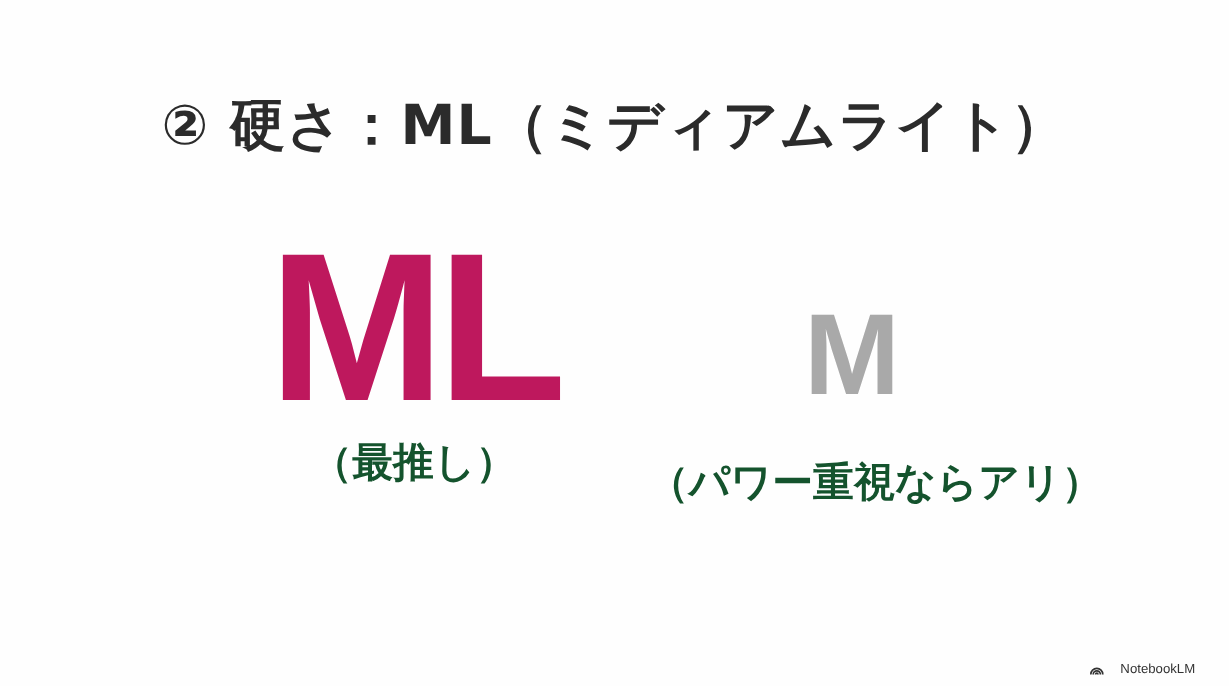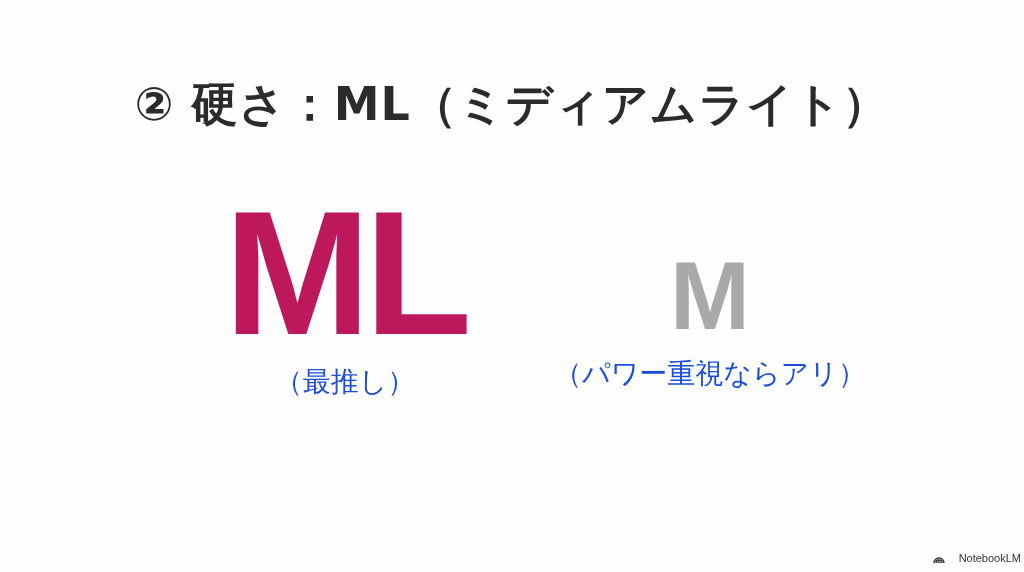--- a/index.html
+++ b/index.html
@@ -60,43 +60,43 @@
       height: 170px;
     }
     .big-m {
       font-size: 96px;
       color: #a9a9a9;
       margin-top: 63px;
       height: 107px;
     }
     .sub-label {
       display: block;
-      font-size: 28px;
-      font-weight: normal;
-      color: #1d4ed8;
+      font-size: 34px;
+      font-weight: bold;
+      color: #14532d;
       white-space: nowrap;
     }
     .option-ml .sub-label { margin-top: 8px; }
-    .option-m .sub-label { margin-top: 0; }
+    .option-m .sub-label { margin-top: 24px; }
     .description {
       position: absolute;
       left: 0; right: 0;
       top: 481px;
       text-align: center;
       font-size: 22px;
       font-weight: bold;
       color: #262626;
       white-space: nowrap;
     }
     .watermark {
       position: absolute;
-      right: 3px;
+      right: 28px;
       bottom: 8px;
       display: flex;
-      align-items: flex-end;
+      align-items: center;
       gap: 14px;
       font-family: "Liberation Sans", sans-serif;
       font-size: 11px;
       color: #333;
     }
     .watermark svg { display: block; }
   </style>
 </head>
 <body>
 

